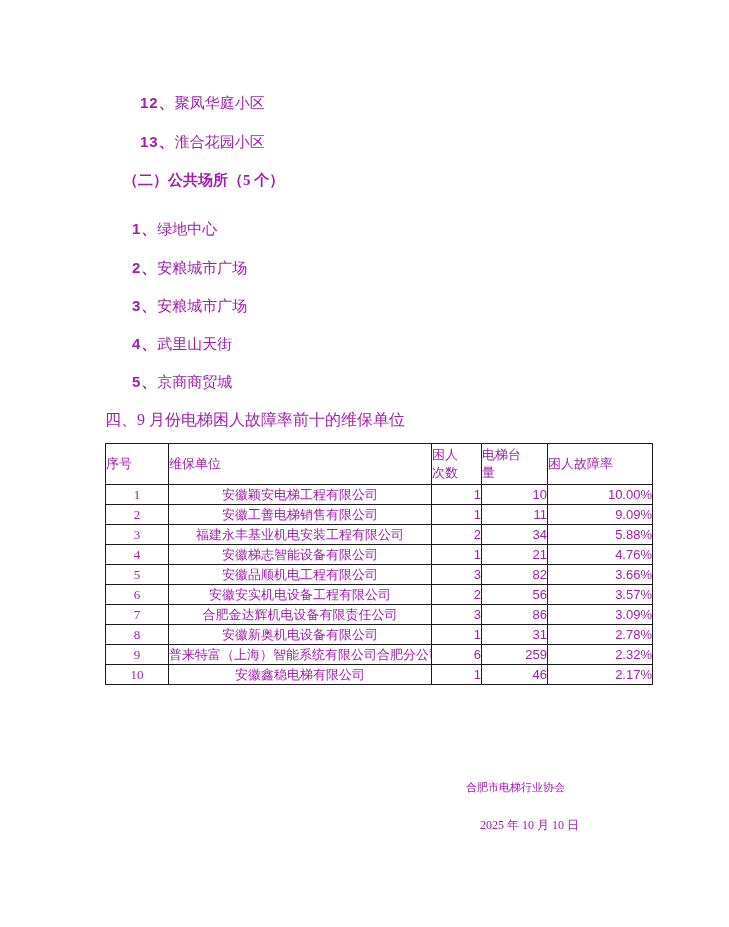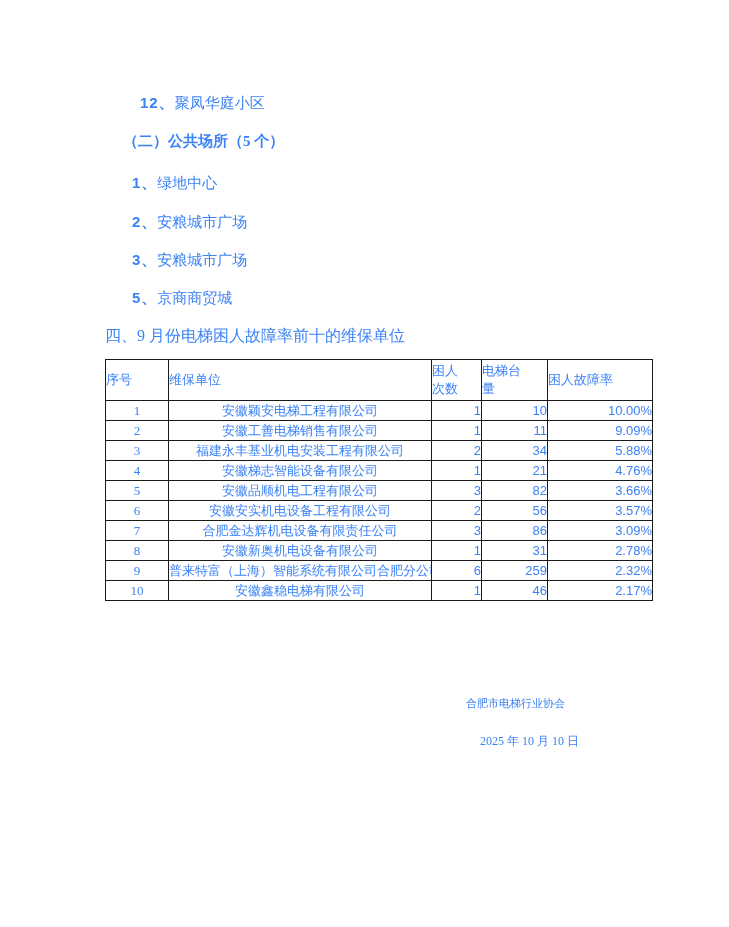--- a/index.html
+++ b/index.html
@@ -5,21 +5,21 @@
   html, body {
     margin: 0;
     padding: 0;
     background: #ffffff;
   }
   .page {
     position: relative;
     width: 661px;
     height: 927px;
     background: #ffffff;
-    color: #3b82f6;
+    color: #a21caf;
     font-family: "Liberation Serif", "DejaVu Serif", serif;
     overflow: hidden;
   }
   .content {
     position: absolute;
     left: 105px;
     top: 95px;
     width: 560px;
   }
   .list-item {
@@ -29,21 +29,21 @@
   }
   .indent-2digit { padding-left: 35px; }
   .indent-1digit { padding-left: 27px; }
   .li-num {
     font-family: "Liberation Sans", "DejaVu Sans", sans-serif;
     font-weight: 700;
     letter-spacing: 1px;
   }
   .mt-23 { margin-top: 23px; }
   .mt-22 { margin-top: 22px; }
-  .mt-25 { margin-top: 25px; }
+  .mt-25 { margin-top: 32px; }
   .section-heading {
     font-size: 15px;
     line-height: 17px;
     font-weight: 700;
     margin: 22px 0 17px 0;
     padding-left: 18px;
   }
   .table-heading {
     font-size: 16px;
     line-height: 18px;
@@ -117,31 +117,37 @@
 </style>
 </head>
 <body>
 
 <div class="page">
   <div class="content">
 
     <p class="list-item indent-2digit">
       <span class="li-num">12、</span><span>聚凤华庭小区</span>
     </p>
+    <p class="list-item indent-2digit mt-23">
+      <span class="li-num">13、</span><span>淮合花园小区</span>
+    </p>
 
     <h3 class="section-heading">（二）公共场所（5 个）</h3>
 
     <p class="list-item indent-1digit mt-25">
       <span class="li-num">1、</span><span>绿地中心</span>
     </p>
     <p class="list-item indent-1digit mt-23">
       <span class="li-num">2、</span><span>安粮城市广场</span>
     </p>
     <p class="list-item indent-1digit mt-22">
       <span class="li-num">3、</span><span>安粮城市广场</span>
+    </p>
+    <p class="list-item indent-1digit mt-22">
+      <span class="li-num">4、</span><span>武里山天街</span>
     </p>
     <p class="list-item indent-1digit mt-22">
       <span class="li-num">5、</span><span>京商商贸城</span>
     </p>
 
     <h2 class="table-heading">四、9 月份电梯困人故障率前十的维保单位</h2>
 
     <table class="rank-table">
       <colgroup>
         <col style="width:63px">

